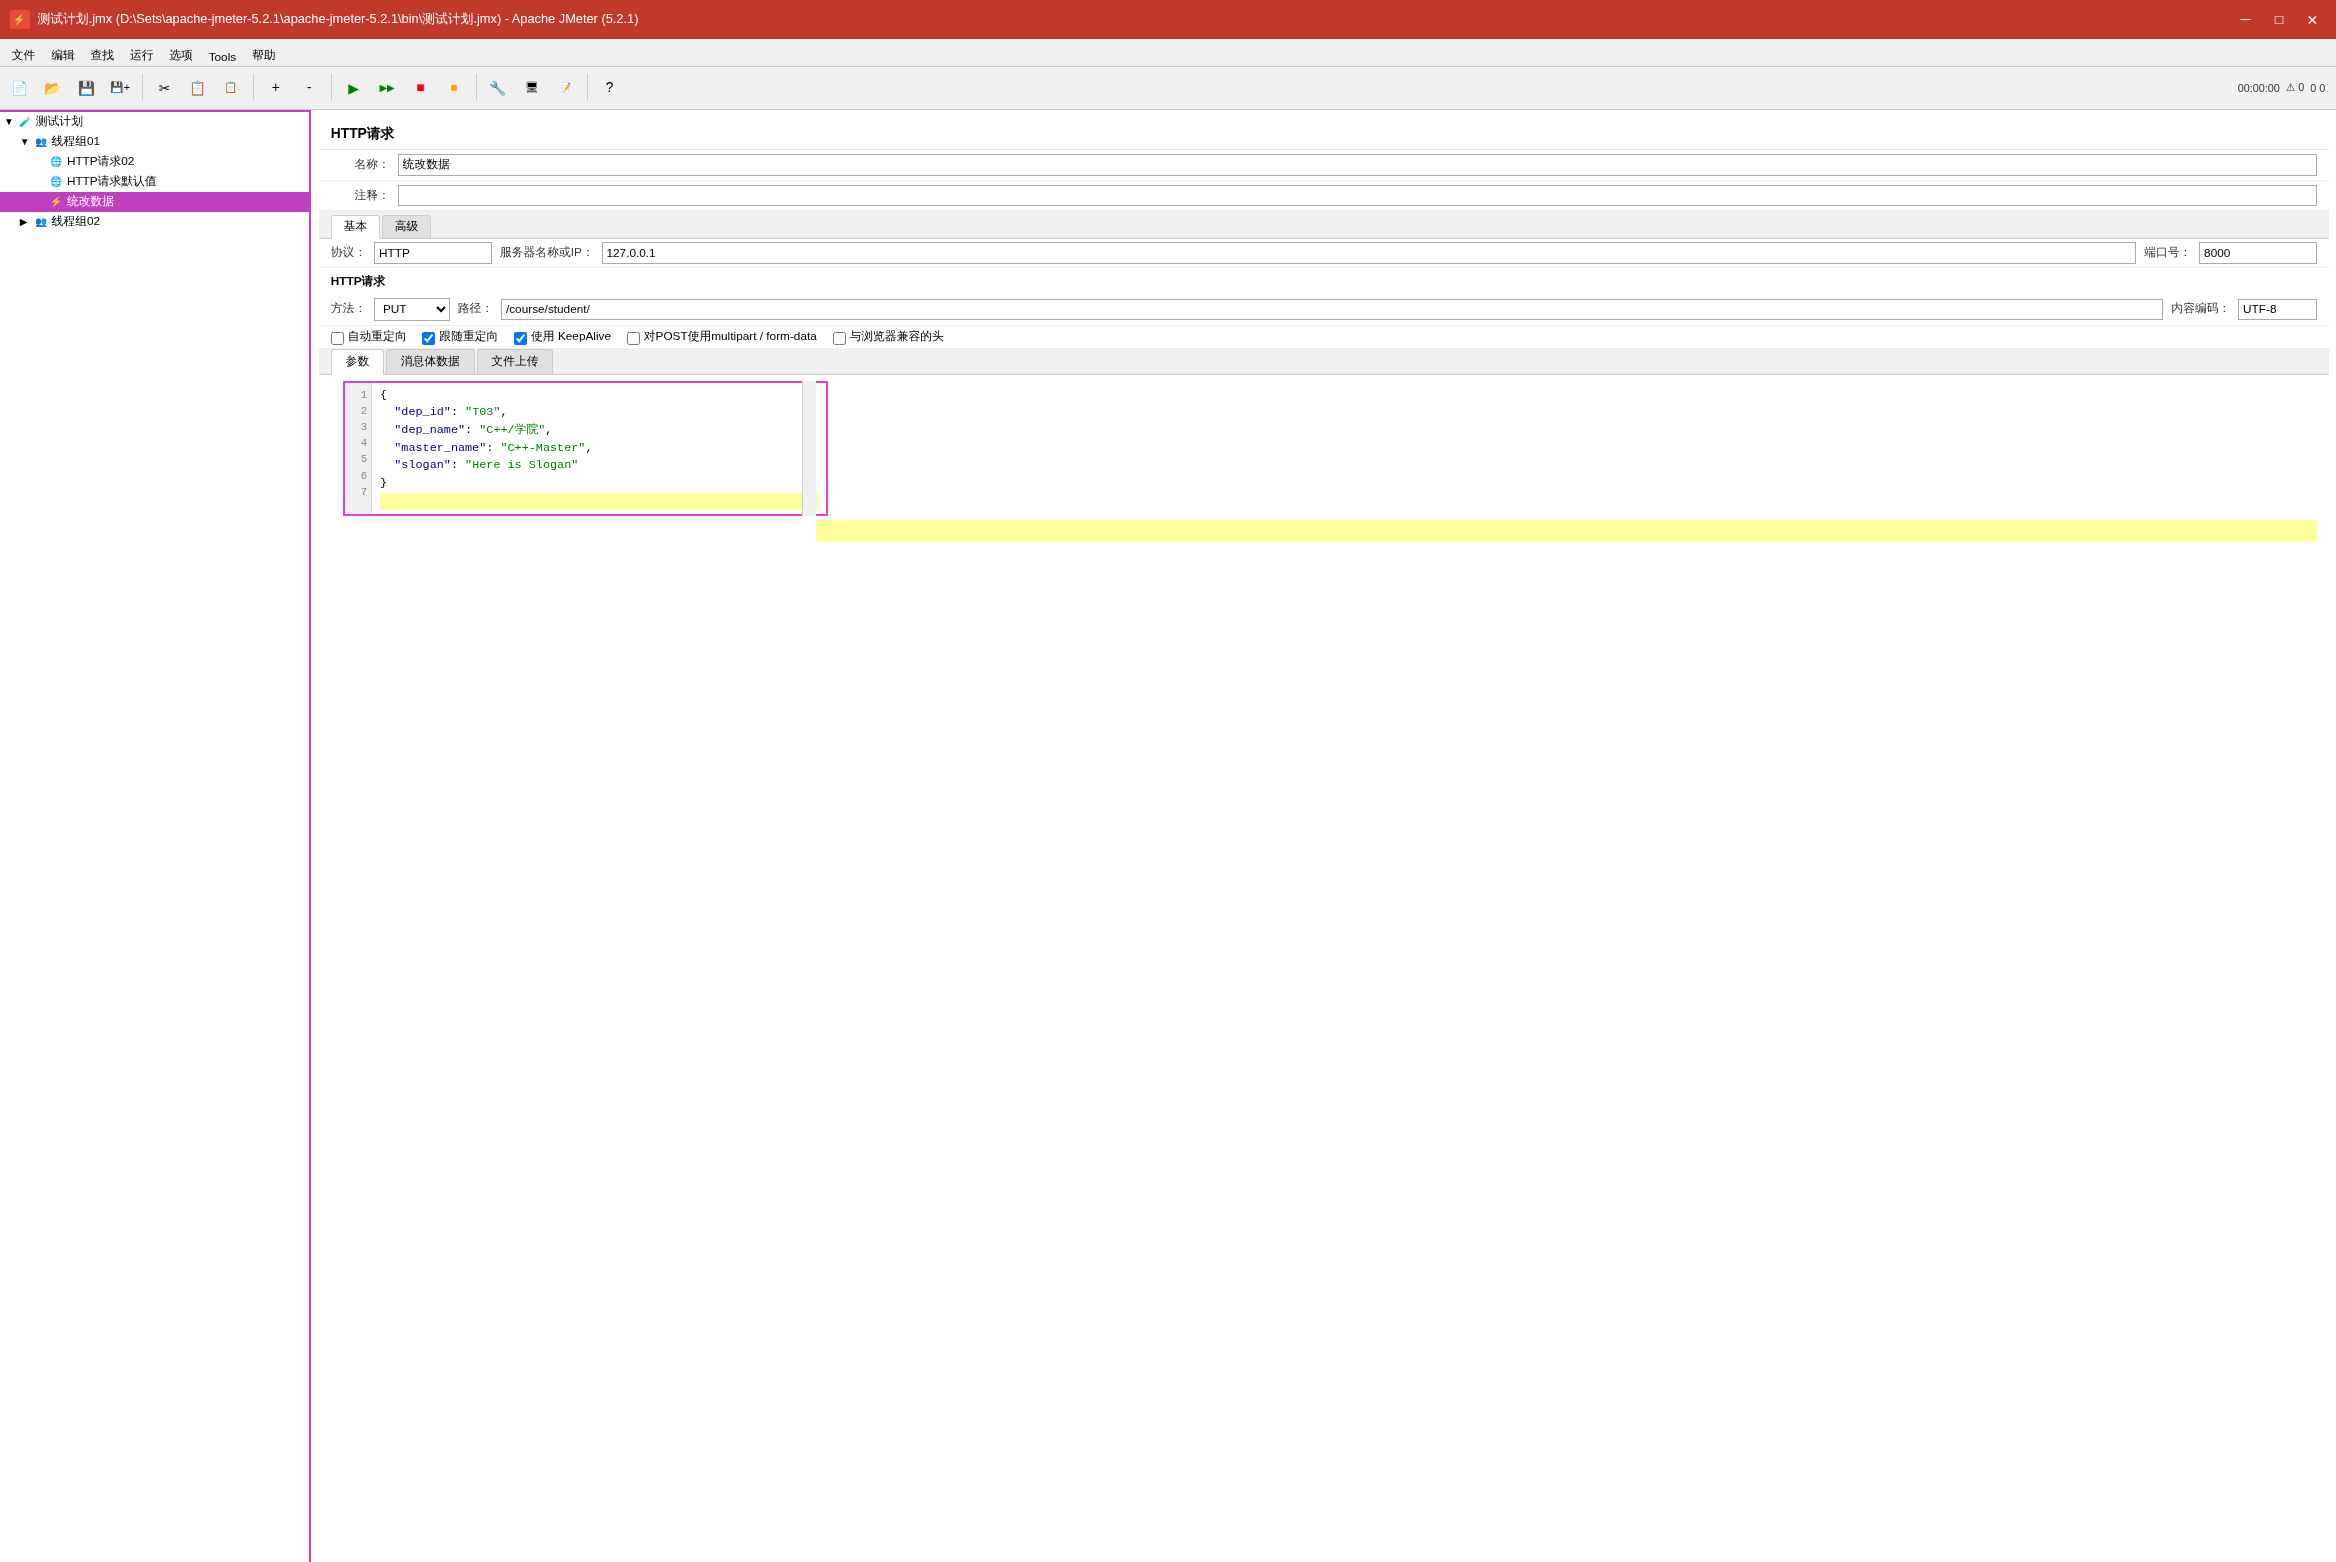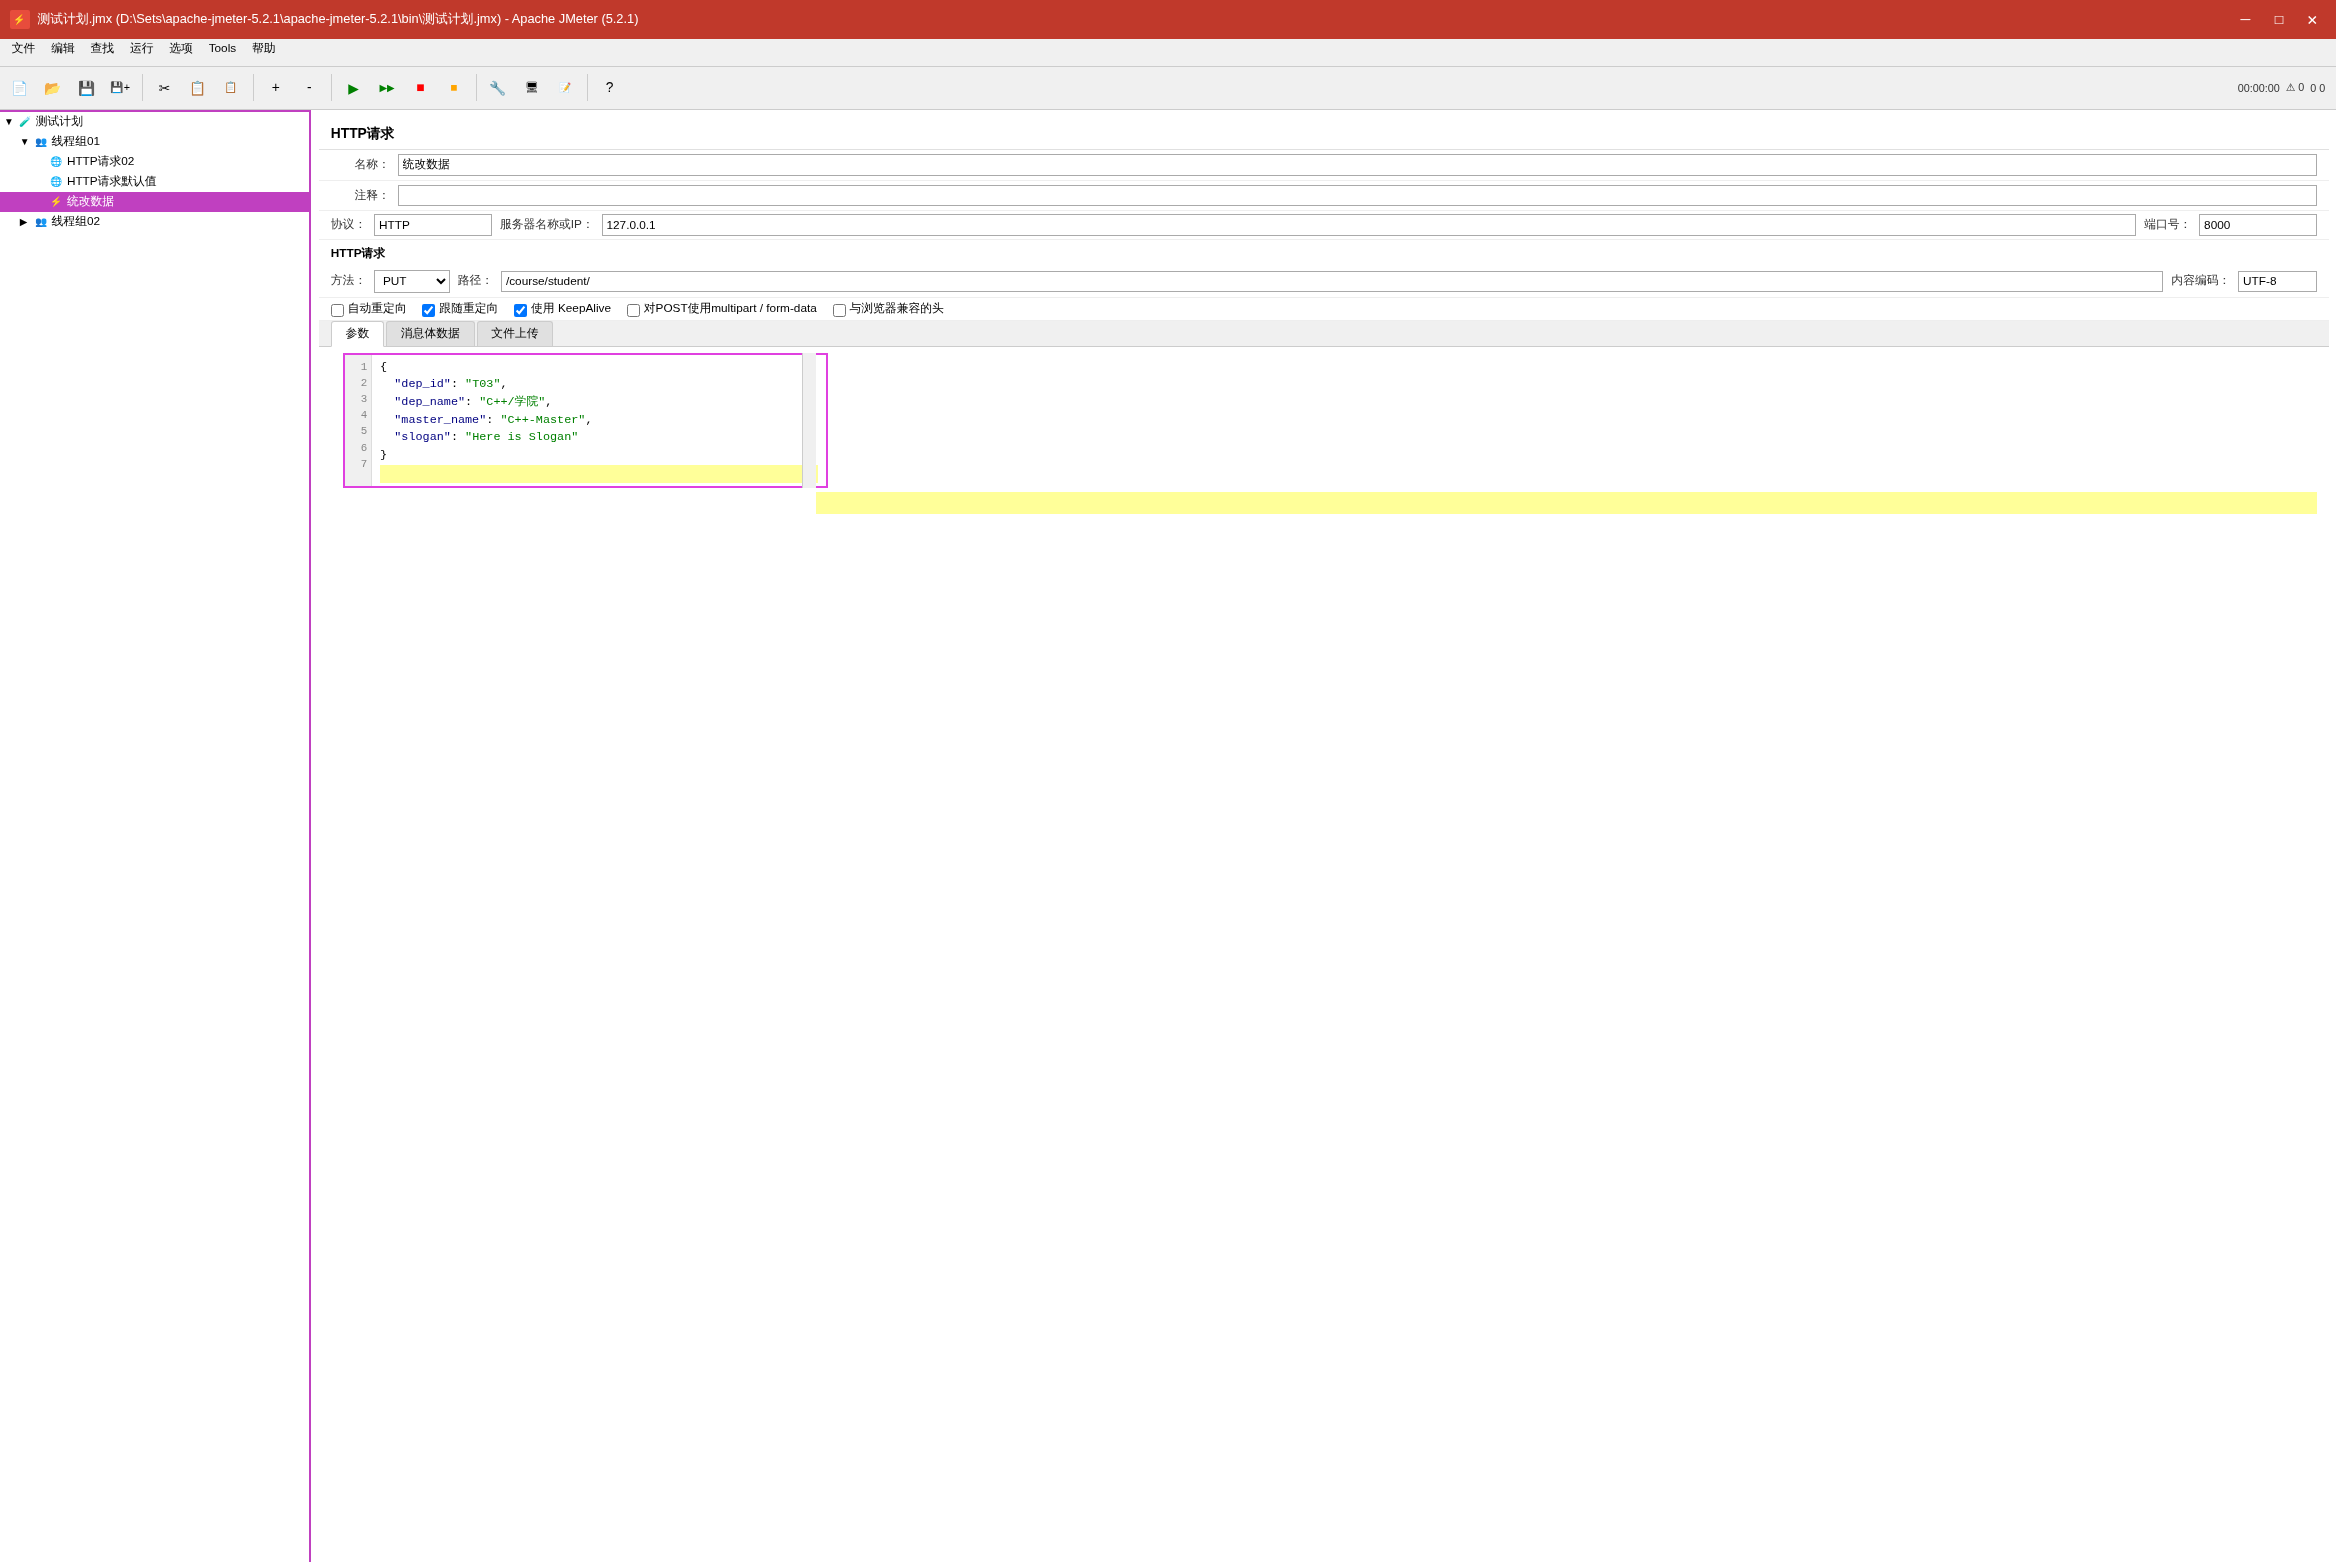--- a/index.html
+++ b/index.html
@@ -41,21 +41,21 @@
       font-size: 13.8px;
       cursor: pointer;
       display: flex; align-items: center; justify-content: center;
     }
 
     
     .menu-bar {
       background: #f0f0f0;
       height: 27.6px;
       display: flex;
-      align-items: flex-start;
+      align-items: flex-end;
       padding: 0 3.9px;
       border-bottom: 1px solid #ccc;
     }
     .menu-item {
       padding: 2px 7.9px;
       cursor: pointer;
       font-size: 11.8px;
       color: #000;
     }
 
@@ -425,20 +425,24 @@
       <div class="form-row">
         <span class="form-label">名称：</span>
         <input class="form-input" type="text" value="统改数据" style="">
       </div>
 
       <div class="form-row">
         <span class="form-label">注释：</span>
         <input class="form-input" type="text" value="" style="">
       </div>
 
+      <div class="tabs-row">
+        <div class="tab-btn active">基本</div>
+        <div class="tab-btn">高级</div>
+      </div>
 
 
       <div class="server-row">
         <span class="server-label">协议：</span>
         <input class="server-input" type="text" value="HTTP" style="width: 118px;">
         <span class="server-label">服务器名称或IP：</span>
         <input class="server-input" type="text" value="127.0.0.1" style="flex: 1 1 0%;">
         <span class="server-label">端口号：</span>
         <input class="server-input" type="text" value="8000" style="width: 118px;">
       </div>

